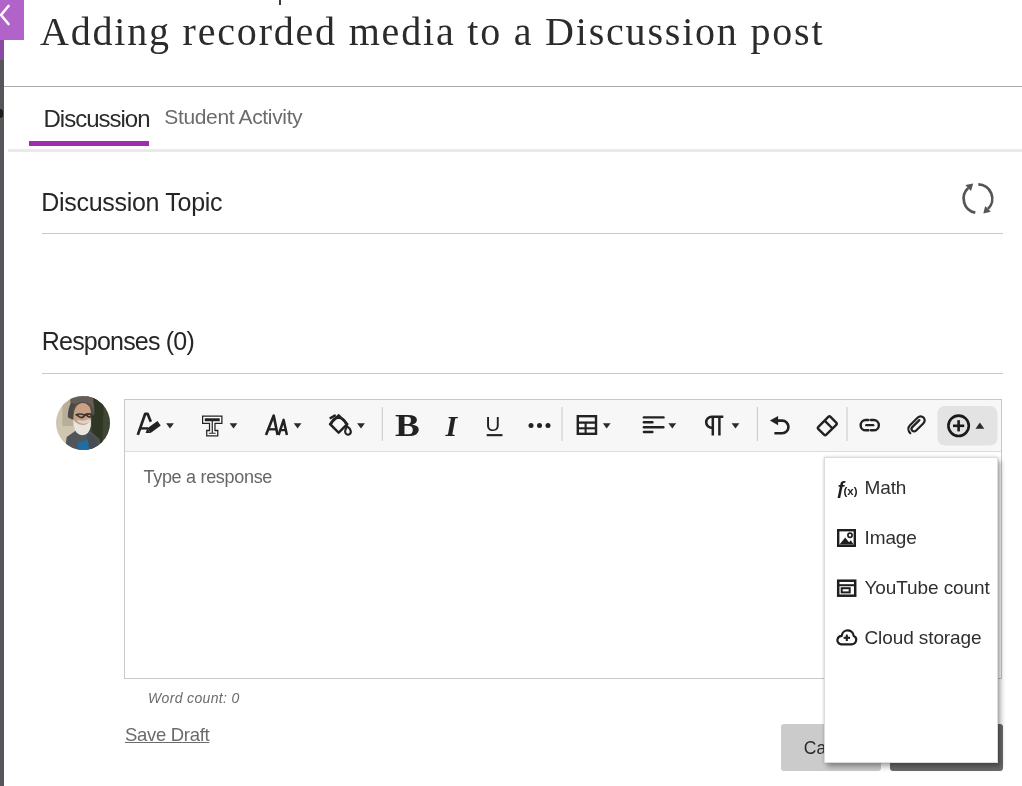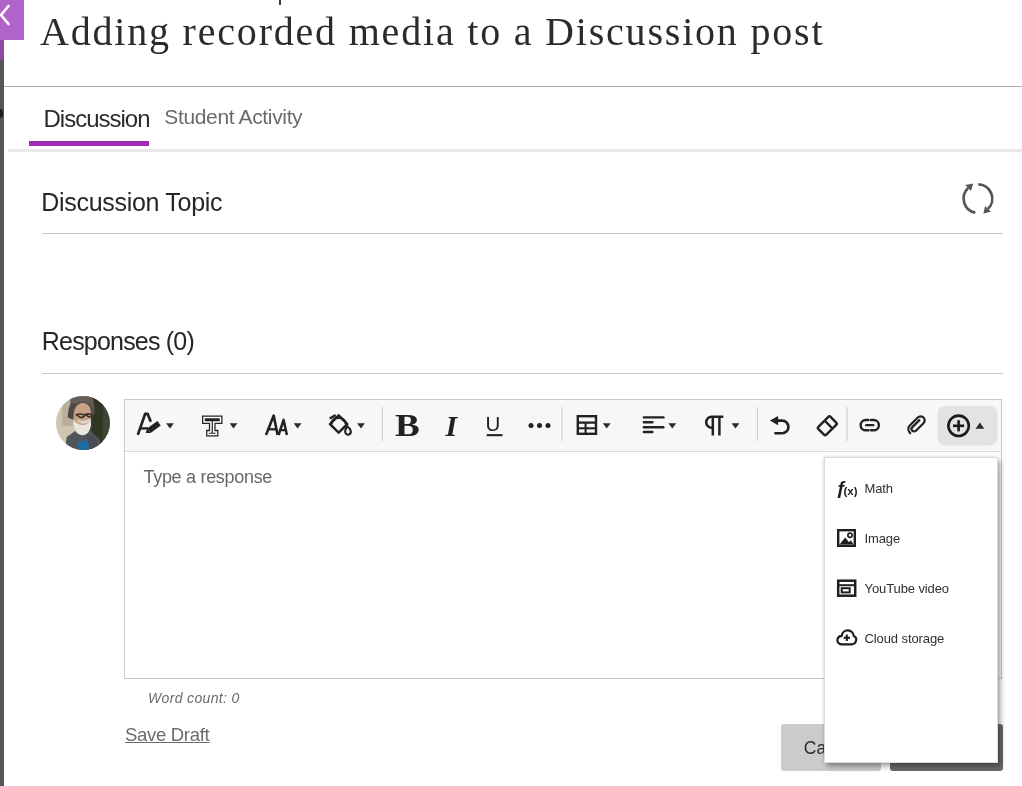--- a/index.html
+++ b/index.html
@@ -2,21 +2,21 @@
 <html><head>
 <meta charset="utf-8">
 <style>
   html,body{margin:0;padding:0;}
   body{width:1022px;height:786px;overflow:hidden;background:#fff;
        font-family:"Liberation Sans", sans-serif;position:relative;}
   .abs{position:absolute;}
   svg{display:block;}
   .mi{height:50px;display:flex;align-items:center;padding-left:10.5px;}
   .mic{width:22px;height:22px;margin-right:7px;flex:0 0 22px;}
-  .mit{font-size:13px;letter-spacing:-0.1px;color:#2f2f2f;}
+  .mit{font-size:19px;letter-spacing:-0.1px;color:#2f2f2f;}
 </style>
 </head>
 <body>
 
 <div class="abs" style="left:0;top:0;width:4px;height:786px;background:#56555a;"></div>
 <div class="abs" style="left:0;top:40px;width:4px;height:20px;background:#8a4aa4;"></div>
 <div class="abs" style="left:0;top:109px;width:3px;height:9px;background:#1c1c1c;border-radius:0 3px 3px 0;"></div>
 
 <div class="abs" style="left:0;top:0;width:24px;height:40px;background:#b263c9;">
   <svg width="24" height="40" viewBox="0 0 24 40">
@@ -235,21 +235,21 @@
       <span class="mit">Image</span>
     </div>
   <div class="mi">
       <span class="mic">
     <svg width="22" height="22" viewBox="0 0 22 22">
       <rect x="2.2" y="3.7" width="17" height="15" fill="none" stroke="#1e1e1e" stroke-width="2.5"></rect>
       <line x1="3" y1="8.2" x2="18.5" y2="8.2" stroke="#1e1e1e" stroke-width="2"></line>
       <rect x="5.7" y="11.2" width="8" height="4.2" fill="none" stroke="#1e1e1e" stroke-width="2"></rect>
     </svg>
       </span>
-      <span class="mit">YouTube video</span>
+      <span class="mit">YouTube count</span>
     </div>
   <div class="mi">
       <span class="mic">
     <svg width="22" height="22" viewBox="0 0 22 22">
       <path d="M5.1 17.4 C2.6 17 1 14.8 1.5 12.4 C1.9 10.3 3.6 8.9 5.7 8.8 C6.1 5.6 8.8 3.2 12 3.4 C15 3.6 17.4 5.9 17.7 8.9 C19.4 9.6 20.4 11.2 20.2 13 C20 15.3 18.1 17.1 15.8 17.4 Z" fill="none" stroke="#1e1e1e" stroke-width="2.2" stroke-linejoin="round"></path>
       <line x1="10.8" y1="7.6" x2="10.8" y2="14" stroke="#1e1e1e" stroke-width="2.1"></line>
       <line x1="7.6" y1="10.8" x2="14" y2="10.8" stroke="#1e1e1e" stroke-width="2.1"></line>
     </svg>
       </span>
       <span class="mit">Cloud storage</span>

